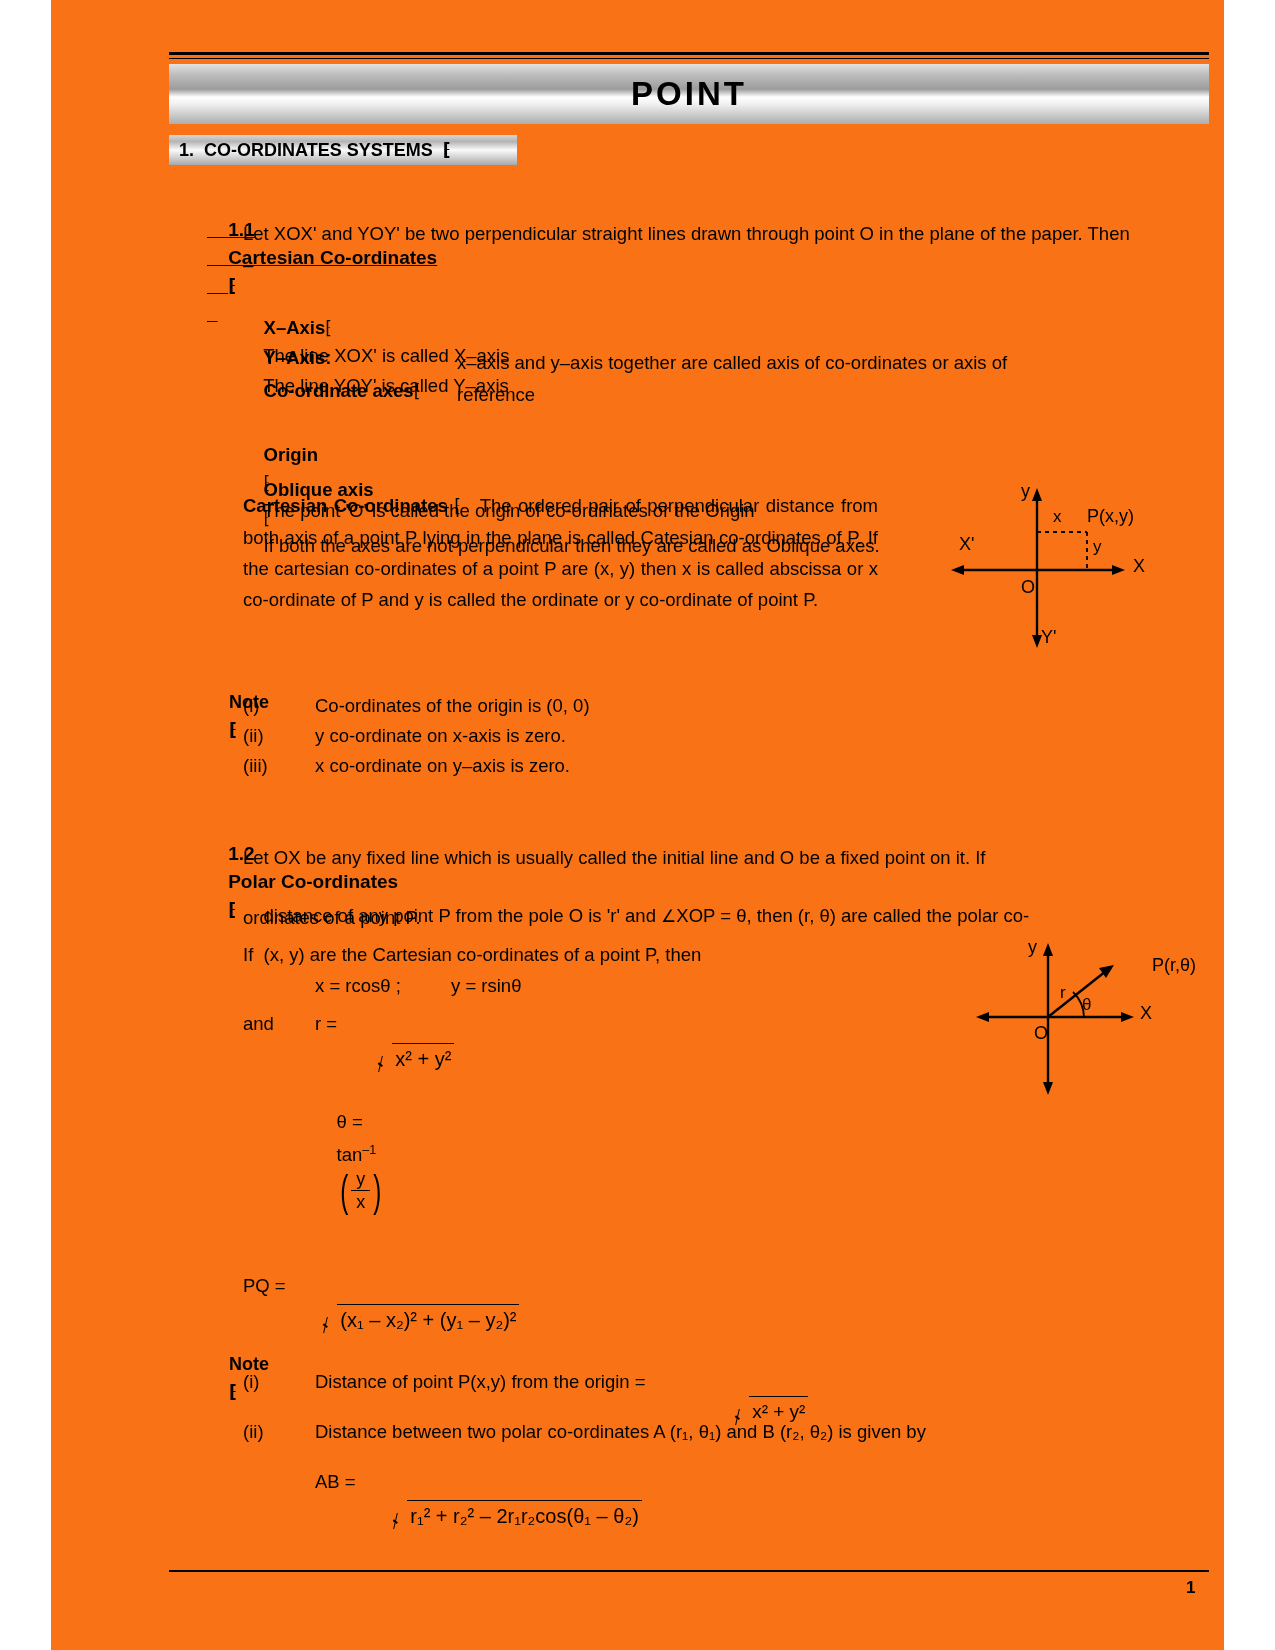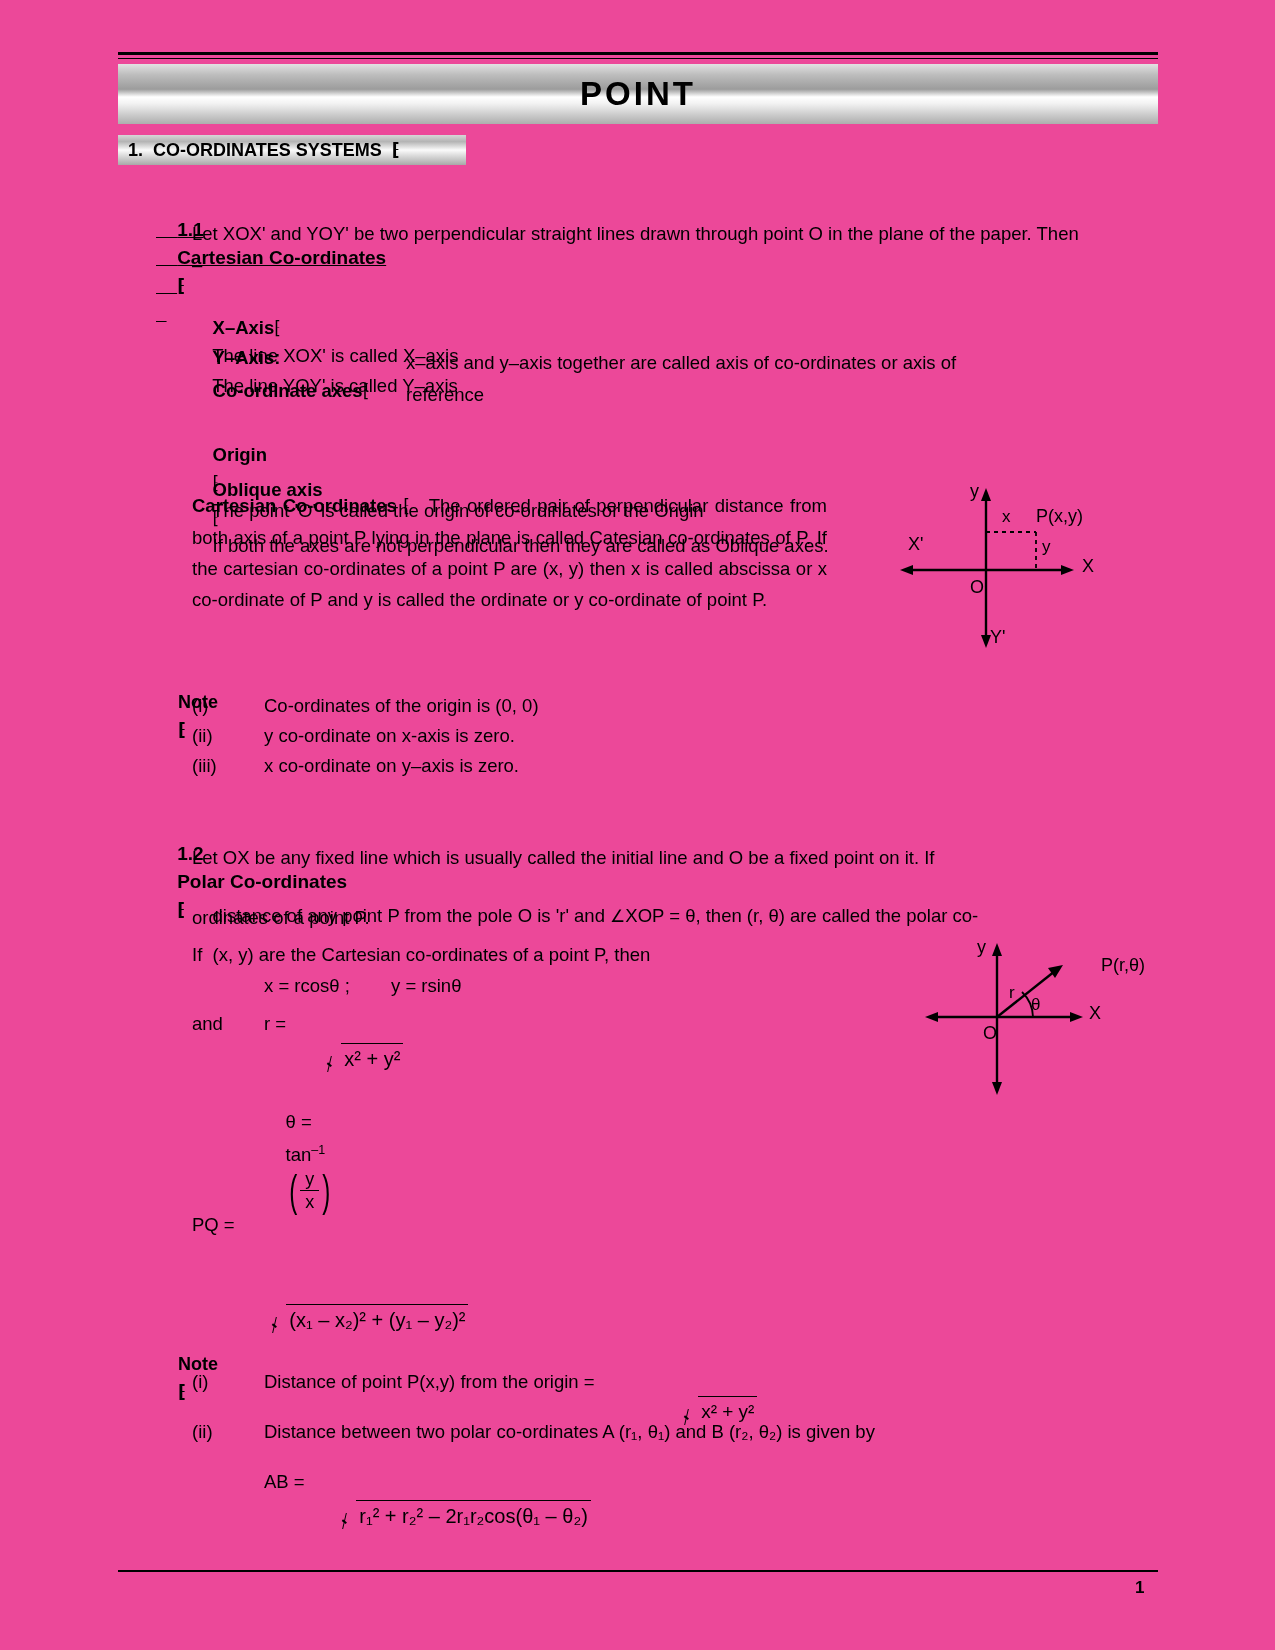--- a/index.html
+++ b/index.html
@@ -6,24 +6,24 @@
     margin: 0;
     padding: 0;
     background: #ffffff;
   }
   body {
     font-family: "Liberation Sans", sans-serif;
     color: #000000;
   }
   .page {
     position: relative;
-    width: 1275px;
+    width: 1173px;
     height: 1650px;
     margin: 0 auto;
-    background: #ec4899;
+    background: #f97316;
     overflow: hidden;
   }
 
   
   .top-rule-outer {
     position: absolute;
     left: 118px; top: 52px;
     width: 1040px; height: 3px;
     background: #000;
   }
@@ -265,21 +265,21 @@
 
   <div class="tx" style="left:192px; top:874px;">
     <span>distance of any point P from the pole O is 'r' and </span><span class="sym">∠</span><span>XOP = </span><span>θ</span><span>, then (r, </span><span>θ</span><span>) are called the polar co-</span>
   </div>
 
   <div class="tx" style="left:192px; top:904px;">ordinates of a point P.</div>
 
   <div class="tx" style="left:192px; top:941px;">If  (x, y) are the Cartesian co-ordinates of a point P, then</div>
 
   <div class="tx" style="left:264px; top:972px;">x = rcosθ ;</div>
-  <div class="tx" style="left:391px; top:972px;">y = rsinθ</div>
+  <div class="tx" style="left:400px; top:972px;">y = rsinθ</div>
 
   <div class="tx" style="left:192px; top:1010px;">and</div>
   <div class="tx" style="left:264px; top:1010px;">r =</div>
   <div class="tx" style="left:305px; top:1015px; font-size:20px;">
     <span class="radical"><span class="radicand">x² + y²</span></span>
   </div>
 
   <div class="tx" style="left:265px; top:1080px;">
     <span>θ =</span>&nbsp;
     <span>tan</span><span class="sup">–1</span>
@@ -305,21 +305,21 @@
     <div class="tx" style="left:62px; top:-2px; font-size:18px;">y</div>
     <div class="tx" style="left:174px; top:64px; font-size:18px;">X</div>
     <div class="tx" style="left:68px; top:84px; font-size:18px;">O</div>
     <div class="tx" style="left:94px; top:44px; font-size:17px;">r</div>
     <div class="tx" style="left:116px; top:56px; font-size:17px;">θ</div>
     <div class="tx" style="left:150px; top:16px; font-size:18px;margin-left:36px;">P(r,θ)</div>
   </div>
 
 
 
-  <div class="tx" style="left:192px; top:1211px;">PQ =</div>
+  <div class="tx" style="left:192px; top:1272px;">PQ =</div>
   <div class="tx" style="left:250px; top:1276px; font-size:20px;">
     <span class="radical"><span class="radicand">(x₁ – x₂)² + (y₁ – y₂)²</span></span>
   </div>
 
   <div class="tx b" style="left:158px; top:1322px; font-size:18px;">
     <span>Note</span>
     <span class="sym">⁅</span>
   </div>
 
   <div class="tx" style="left:192px; top:1368px;">(i)</div>

